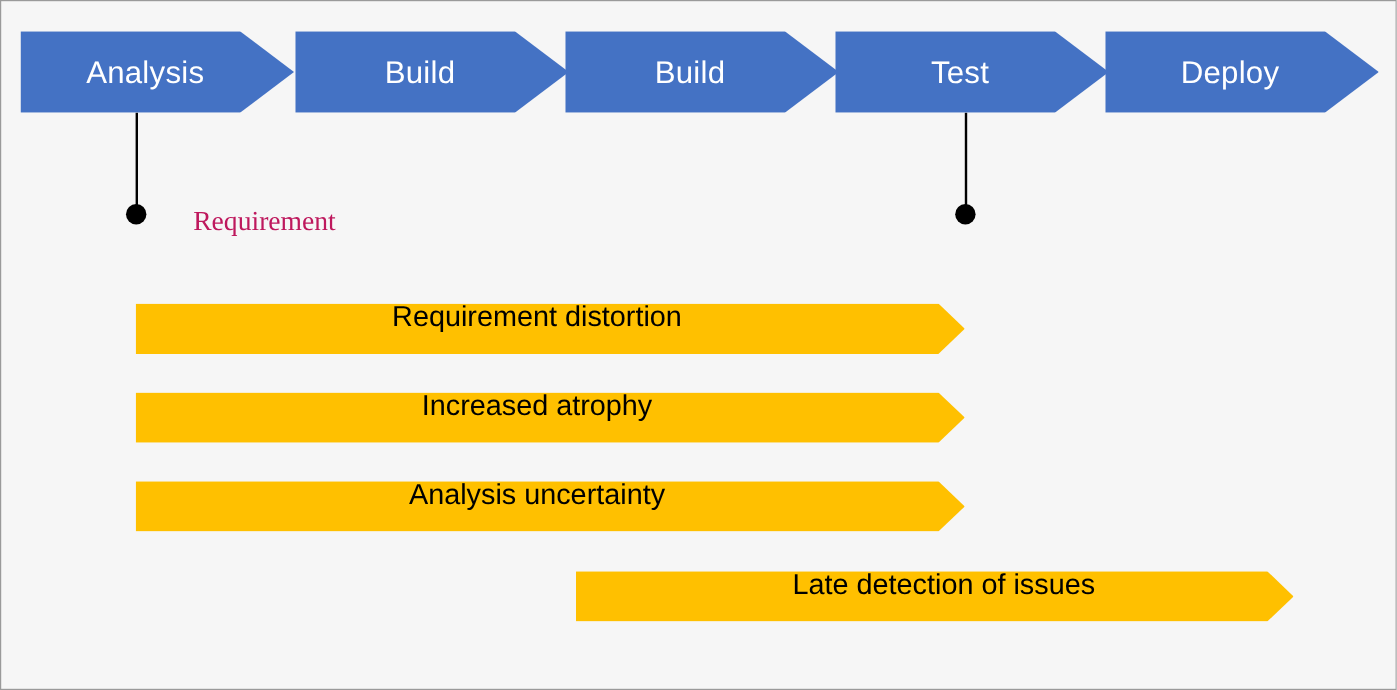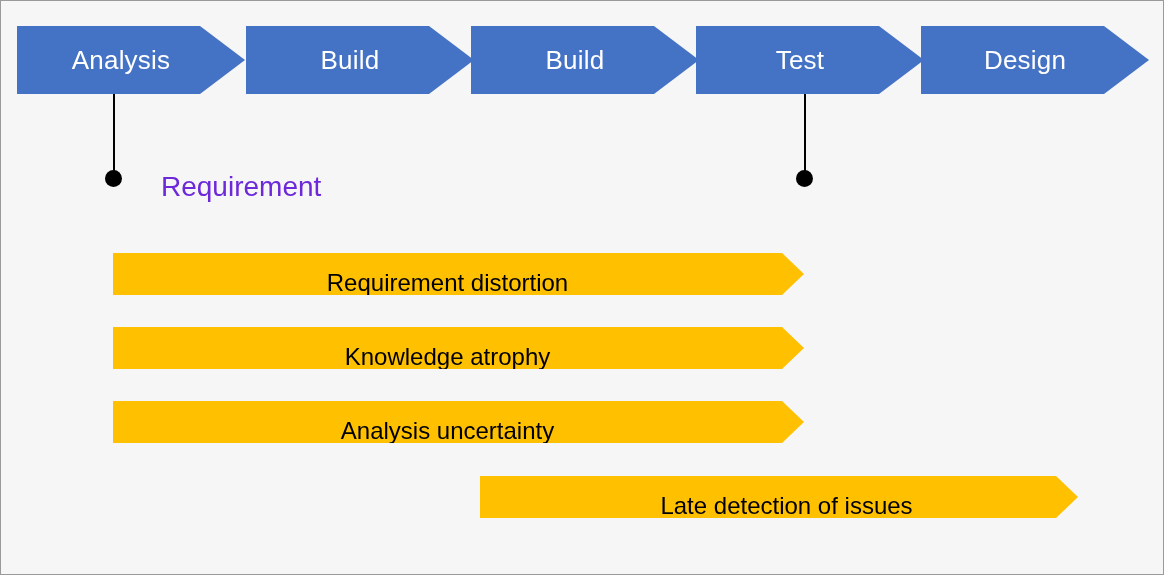--- a/index.html
+++ b/index.html
@@ -57,33 +57,34 @@
   }
   .dot {
     position: absolute;
     width: 17px;
     height: 17px;
     border-radius: 50%;
     background: #000000;
   }
   .callout-label {
     position: absolute;
-    font-size: 28px;
-    color: #6d28d9;
+    font-size: 23px;
+    color: #be185d;
     white-space: nowrap;
     line-height: 1;
+    font-family: Liberation Serif, serif;
   }
 
   
   .issue-arrow {
     position: absolute;
     height: 42px;
     background: #FFC000;
     display: flex;
-    align-items: flex-end;
+    align-items: flex-start;
     justify-content: center;
     box-sizing: border-box;
   }
   .issue-arrow .issue-label {
     font-size: 24px;
     color: #000000;
     white-space: nowrap;
     line-height: 1;
     transform: translateX(-11px);
   }
@@ -105,37 +106,37 @@
 
     <div class="chevron" style="left:470px; width:228px; clip-path: polygon(0 0, calc(100% - 45px) 0, 100% 50%, calc(100% - 45px) 100%, 0 100%);">
       <span class="chev-label">Build</span>
     </div>
 
     <div class="chevron" style="left:695px; width:228px; clip-path: polygon(0 0, calc(100% - 45px) 0, 100% 50%, calc(100% - 45px) 100%, 0 100%);">
       <span class="chev-label">Test</span>
     </div>
 
     <div class="chevron" style="left:920px; width:228px; clip-path: polygon(0 0, calc(100% - 45px) 0, 100% 50%, calc(100% - 45px) 100%, 0 100%);">
-      <span class="chev-label">Design</span>
+      <span class="chev-label">Deploy</span>
     </div>
   </div>
 
   <div class="connector" style="left:112px; top:93px; height:78px;"></div>
   <div class="dot" style="left:104px; top:169px;"></div>
   <div class="callout-label" style="left:160px; top:172px;">Requirement</div>
 
   <div class="connector" style="left:803px; top:93px; height:78px;"></div>
   <div class="dot" style="left:795px; top:169px;"></div>
 
   <div class="issue-arrow" style="left:112px; top:252px; width:691px; clip-path: polygon(0 0, calc(100% - 22px) 0, 100% 50%, calc(100% - 22px) 100%, 0 100%);">
     <span class="issue-label">Requirement distortion</span>
   </div>
 
   <div class="issue-arrow" style="left:112px; top:326px; width:691px; clip-path: polygon(0 0, calc(100% - 22px) 0, 100% 50%, calc(100% - 22px) 100%, 0 100%);">
-    <span class="issue-label">Knowledge atrophy</span>
+    <span class="issue-label">Increased atrophy</span>
   </div>
 
   <div class="issue-arrow" style="left:112px; top:400px; width:691px; clip-path: polygon(0 0, calc(100% - 22px) 0, 100% 50%, calc(100% - 22px) 100%, 0 100%);">
     <span class="issue-label">Analysis uncertainty</span>
   </div>
 
   <div class="issue-arrow" style="left:479px; top:475px; width:598px; clip-path: polygon(0 0, calc(100% - 22px) 0, 100% 50%, calc(100% - 22px) 100%, 0 100%); padding-left: 37px;">
     <span class="issue-label">Late detection of issues</span>
   </div>
 

